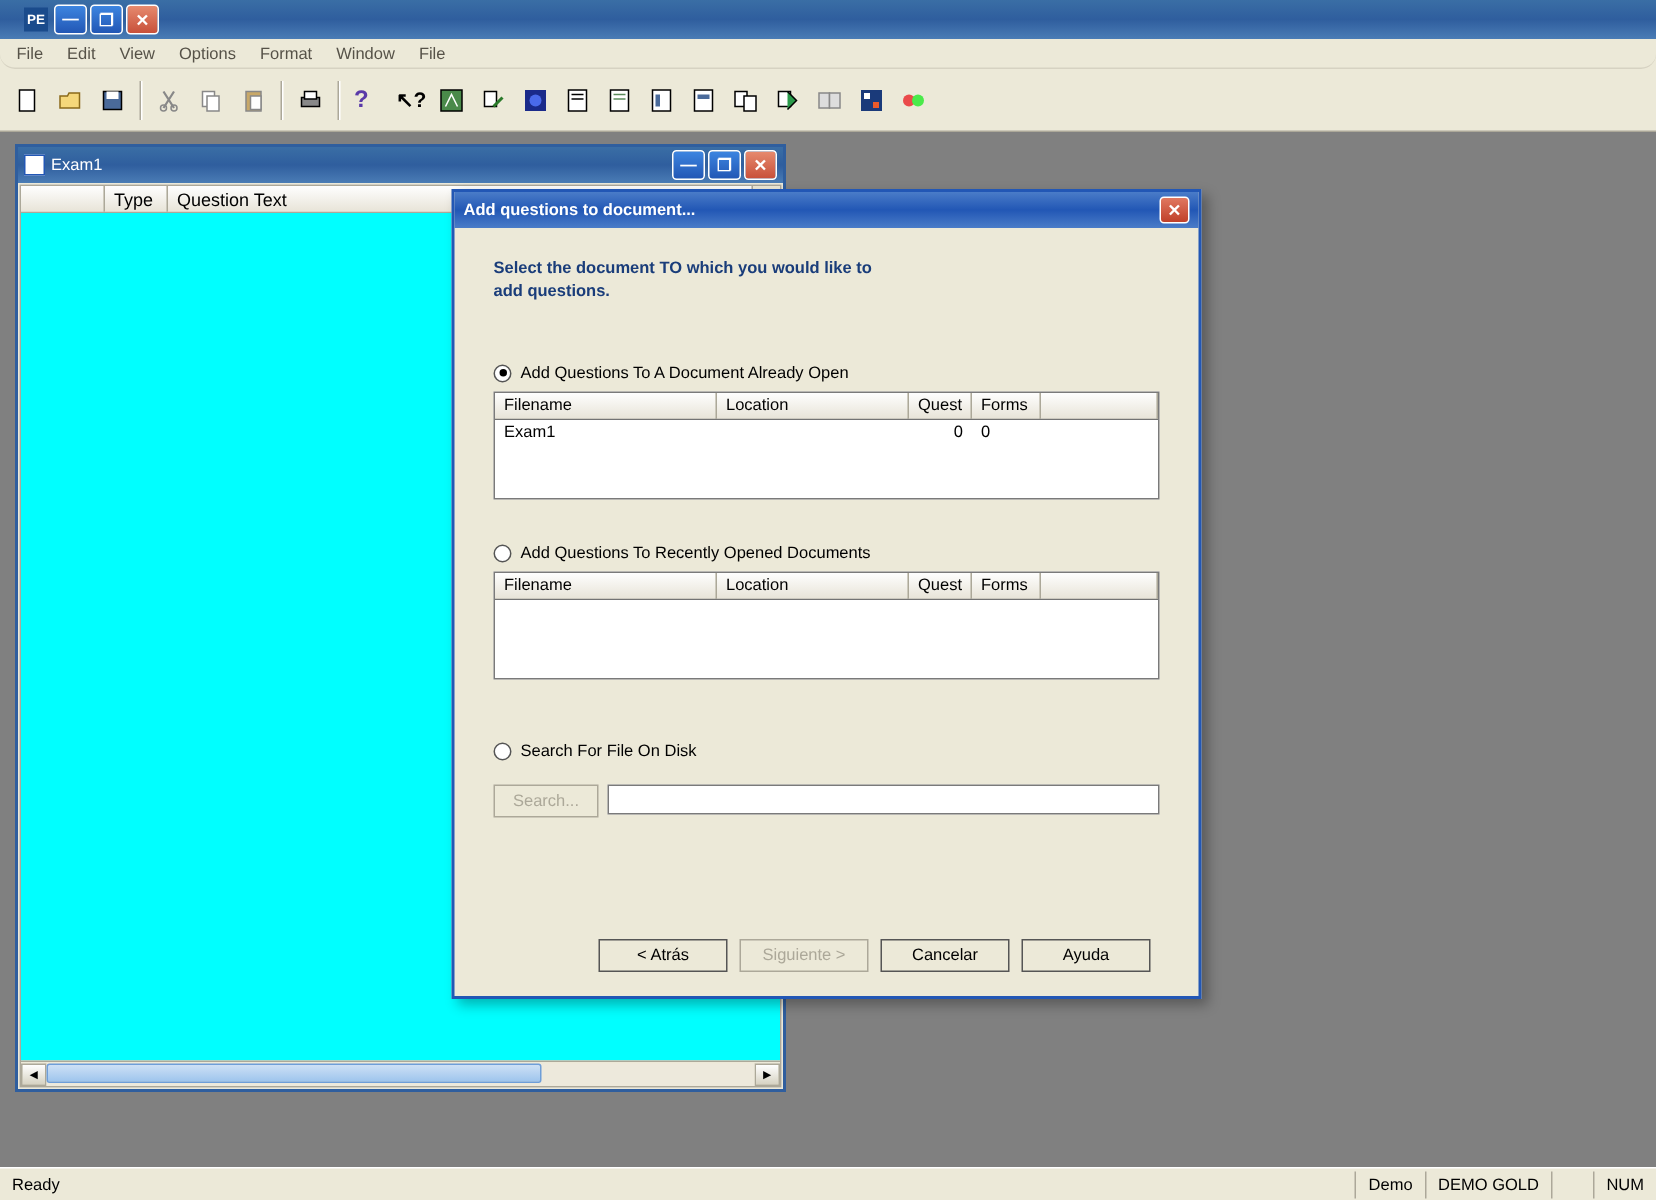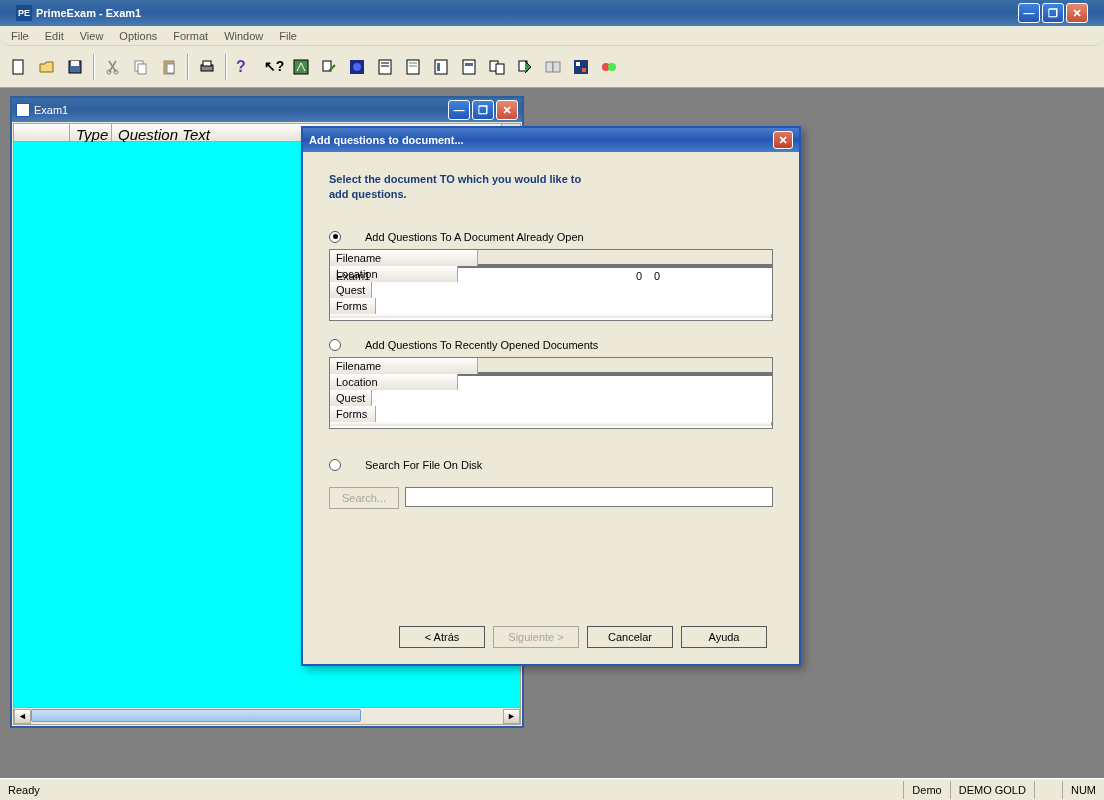--- a/index.html
+++ b/index.html
@@ -28,39 +28,39 @@
 
 .mdi { position: absolute; left:0; right:0; top: 88px; bottom: 22px; background: #808080; }
 
 
 .child { position: absolute; left: 10px; top: 8px; width: 514px; height: 632px; border: 2px solid #2f5e9e; background: #ece9d8; display: flex; flex-direction: column; }
 .child-titlebar { height: 24px; background: linear-gradient(to bottom, #3a6ea5, #2f5e9e, #4a7cb5); display: flex; align-items: center; padding: 0 4px; color: white; }
 .child-titlebar .cicon { width: 14px; height:14px; background:#fff; margin-right:4px; border:1px solid #2257b5; }
 .child-titlebar .ctitle { flex:1; font-weight: normal; }
 .child-body { flex:1; display:flex; flex-direction:column; background:#fff; border:1px solid #aca899; margin:1px; }
 .col-headers { height:18px; background:#ece9d8; display:flex; border-bottom:1px solid #aca899; }
-.col-headers .col { border-right:1px solid #aca899; padding:2px 6px; background:linear-gradient(to bottom,#fefefe,#e8e4d8); font-size:15px;font-style:italic; }
+.col-headers .col { border-right:1px solid #aca899; padding:2px 6px; background:linear-gradient(to bottom,#fefefe,#e8e4d8); font-size:12px; }
 .cyan-area { flex:1; background:#00ffff; }
 .hscroll { height:17px; background:#ece9d8; display:flex; align-items:center; border-top:1px solid #aca899; }
 .hscroll .arrow { width:17px; height:15px; background:linear-gradient(to bottom,#fefefe,#d6d2c2); border:1px solid #aca899; display:flex; align-items:center; justify-content:center; font-size:9px; }
 .hscroll .track { flex:1; height:15px; background:#ede9dc; position:relative; }
 .hscroll .thumb { position:absolute; left:0; width:330px; height:13px; top:0; background:linear-gradient(to bottom,#cde0f5,#9ec5ed); border:1px solid #6e9ed8; border-radius:2px; }
 
 
 .dialog { position:absolute; left:301px; top:38px; width:500px; height:540px; border:2px solid #2257b5; background:#ece9d8; display:flex; flex-direction:column; box-shadow: 4px 4px 8px rgba(0,0,0,0.3); }
 .dlg-titlebar { height:24px; background: linear-gradient(to bottom,#4a7cc8,#2257b5,#4a7cc8); display:flex; align-items:center; padding:0 6px; color:white; font-weight:bold; }
 .dlg-titlebar .t { flex:1; }
 .dlg-close { width:20px; height:18px; background:linear-gradient(to bottom,#e07860,#c0402a); border:1px solid #fff; border-radius:3px; display:flex; align-items:center; justify-content:center; color:white; font-weight:bold; cursor:default;}
 .dlg-body { flex:1; padding: 20px 26px 14px 26px; display:flex; flex-direction:column; }
 .dlg-heading { color:#1a3d7a; font-weight:bold; font-size:12px; line-height:1.4; margin-bottom: 28px; }
-.radio-row { display:flex; align-items:flex-end; gap:24px; margin-bottom:4px; }
+.radio-row { display:flex; align-items:flex-end; gap:6px; margin-bottom:4px;margin-top:12px; }
 .radio { width:12px; height:12px; border:1px solid #555; border-radius:50%; background:#fff; display:flex; align-items:center; justify-content:center; }
 .radio.checked::after { content:''; width:5px; height:5px; background:#000; border-radius:50%; }
 .listbox { height:72px; background:#fff; border:1px solid #7a7a7a; margin:2px 0 18px 0; }
-.listbox .hdr { height:18px; display:flex; background:#ece9d8; border-bottom:4px solid #737373;flex-direction:column; }
+.listbox .hdr { height:18px; display:flex; background:#ece9d8; border-bottom:1px solid #737373; }
 .listbox .hdr .c { border-right:1px solid #aca899; padding:2px 6px; background:linear-gradient(to bottom,#fefefe,#e8e4d8); }
 .listbox .row { display:flex; padding:2px 0; }
 .listbox .row .c { padding: 0 6px; }
 .opt-row { display:flex; gap: 40px; margin-bottom:6px; }
 .opt-col { flex:1; }
 .txt-input { height:20px; background:#fff; border:1px solid #7a7a7a; padding:0 4px; }
 .btn-disabled { height:22px; padding:0 12px; background:#ece9d8; border:1px solid #aca899; color:#aca899; display:inline-flex; align-items:center; }
 .dlg-buttons { display:flex; justify-content:flex-end; gap:8px; padding: 12px 6px 2px 6px; }
 .dlg-btn { width:86px; height:22px; background:#ece9d8; border:1px solid #555; display:flex; align-items:center; justify-content:center; cursor:default;margin-top:32px; }
 .dlg-btn.disabled { color:#aca899; border-color:#aca899; }
@@ -68,21 +68,20 @@
 
 .statusbar { position:absolute; left:0; right:0; bottom:0; height:22px; background:#ece9d8; display:flex; align-items:center; border-top:1px solid #fff; }
 .statusbar .cell { padding: 2px 8px; border-left:1px solid #aca899; height:18px; display:flex; align-items:center; }
 .statusbar .flex { flex:1; padding:2px 8px; }
 </style>
 </head>
 <body>
 
 <div class="titlebar">
   <div class="icon">PE</div>
-  <div class="title">PrimeExam - Exam1</div>
   <div class="win-btns">
     <div class="win-btn min">—</div>
     <div class="win-btn max">❐</div>
     <div class="win-btn close">✕</div>
   </div>
 </div>
 
 <div class="menubar">
   <span>File</span>
   <span>Edit</span>

